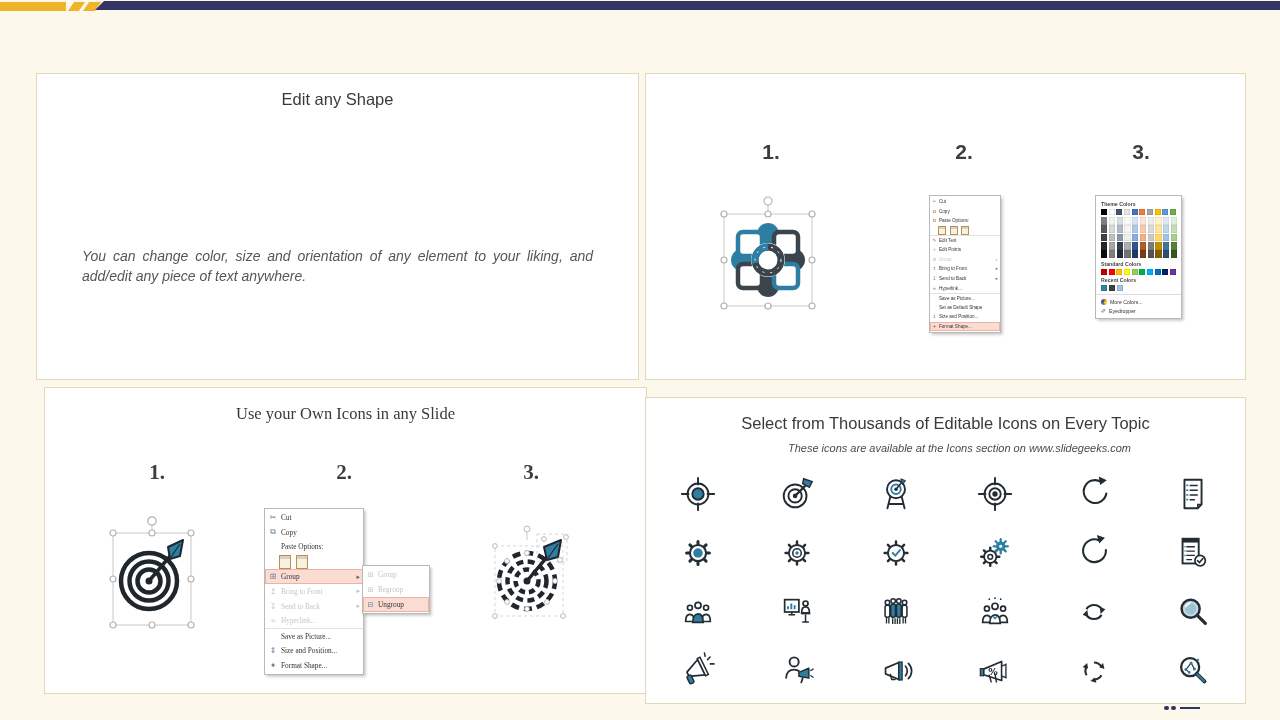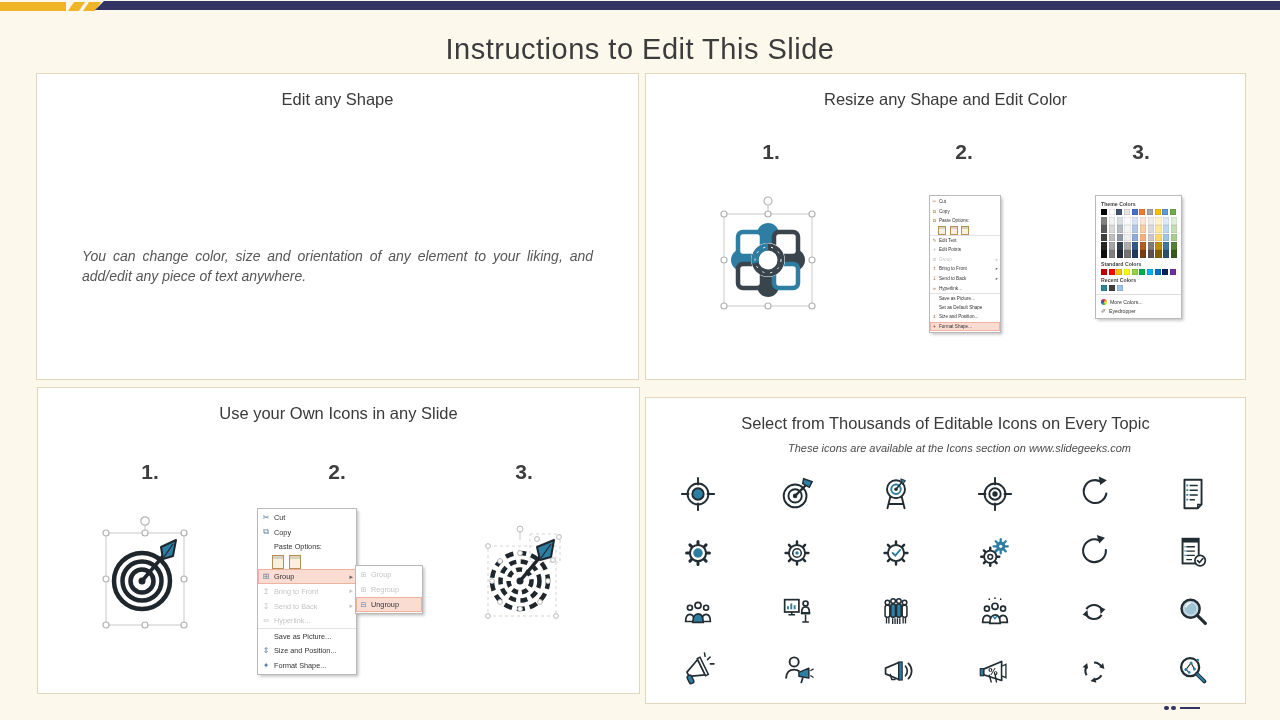--- a/index.html
+++ b/index.html
@@ -10,21 +10,21 @@
   .bar-gold-seg1{position:absolute;left:71px;top:2px;width:11px;height:9px;background:var(--bar-gold,#f0b429);transform:skewX(-35deg);}
   .bar-gold-seg2{position:absolute;left:86px;top:2px;width:12px;height:9px;background:var(--bar-gold,#f0b429);transform:skewX(-35deg);}
   .bar-navy{position:absolute;left:95px;top:1px;right:0;height:9px;background:var(--bar-navy,#343464);
     clip-path:polygon(9px 0,100% 0,100% 100%,0 100%);}
   .slide-title{position:absolute;top:14px;left:0;right:0;text-align:center;
     font-size:29px;font-weight:400;color:#3c3c3c;letter-spacing:.5px;}
   
   .panel{position:absolute;background:#fff;border:1px solid #e2d7bd;}
   .panel.tl{left:36px;top:73px;width:601px;height:305px;}
   .panel.tr{left:645px;top:73px;width:599px;height:305px;}
-  .panel.bl{left:37px;top:387px;width:601px;height:305px;}
+  .panel.bl{left:44px;top:387px;width:601px;height:305px;font-family:Liberation Serif, serif;}
   .panel.br{left:645px;top:397px;width:599px;height:305px;}
   .panel h2{position:absolute;top:16px;left:0;right:0;margin:0;text-align:center;
     font-size:16.5px;font-weight:400;color:#3a3a3a;}
   .para{position:absolute;left:45px;right:45px;margin:0;font-style:italic;
     font-size:14px;line-height:1.42;color:#565656;text-align:justify;}
   .para.p1{top:97px;}
   .para.p2{top:173px;}
   .subtitle{position:absolute;top:44px;left:0;right:0;text-align:center;
     font-style:italic;font-size:11px;color:#4a4a4a;margin-left:28px;}
   .stepnum{position:absolute;font-size:21px;font-weight:700;color:#3e3e3e;transform:translateX(-50%);}
@@ -290,29 +290,27 @@
   </symbol>
 </defs>
 </svg>
 
 <div class="slide">
   <div class="bar-gold"></div>
   <div class="bar-gold-seg1"></div>
   <div class="bar-gold-seg2"></div>
   <div class="bar-navy"></div>
 
-  <h1 class="slide-title">Instructions to Edit This Slide</h1>
 
   <section class="panel tl">
     <h2>Edit any Shape</h2>
     <p class="para p2">You can change color, size and orientation of any element to your liking, and add/edit any piece of text anywhere.</p>
   </section>
 
   <section class="panel tr">
-    <h2>Resize any Shape and Edit Color</h2>
     <span class="stepnum" style="left:125px;top:66px">1.</span>
     <span class="stepnum" style="left:318px;top:66px">2.</span>
     <span class="stepnum" style="left:495px;top:66px">3.</span>
 
     <svg class="fig" style="left:64px;top:120px" width="116" height="126" viewBox="0 0 116 126">
       <line x1="58" y1="11" x2="58" y2="20" stroke="#c2c2c2"></line>
       <circle cx="58" cy="7" r="4" class="hdl"></circle>
       <rect x="14" y="20" width="88" height="92" fill="none" stroke="#c9c9c9"></rect>
       <circle cx="58" cy="40" r="11" fill="#2e7ea3"></circle>
       <circle cx="84" cy="66" r="11" fill="#3a444c"></circle>

